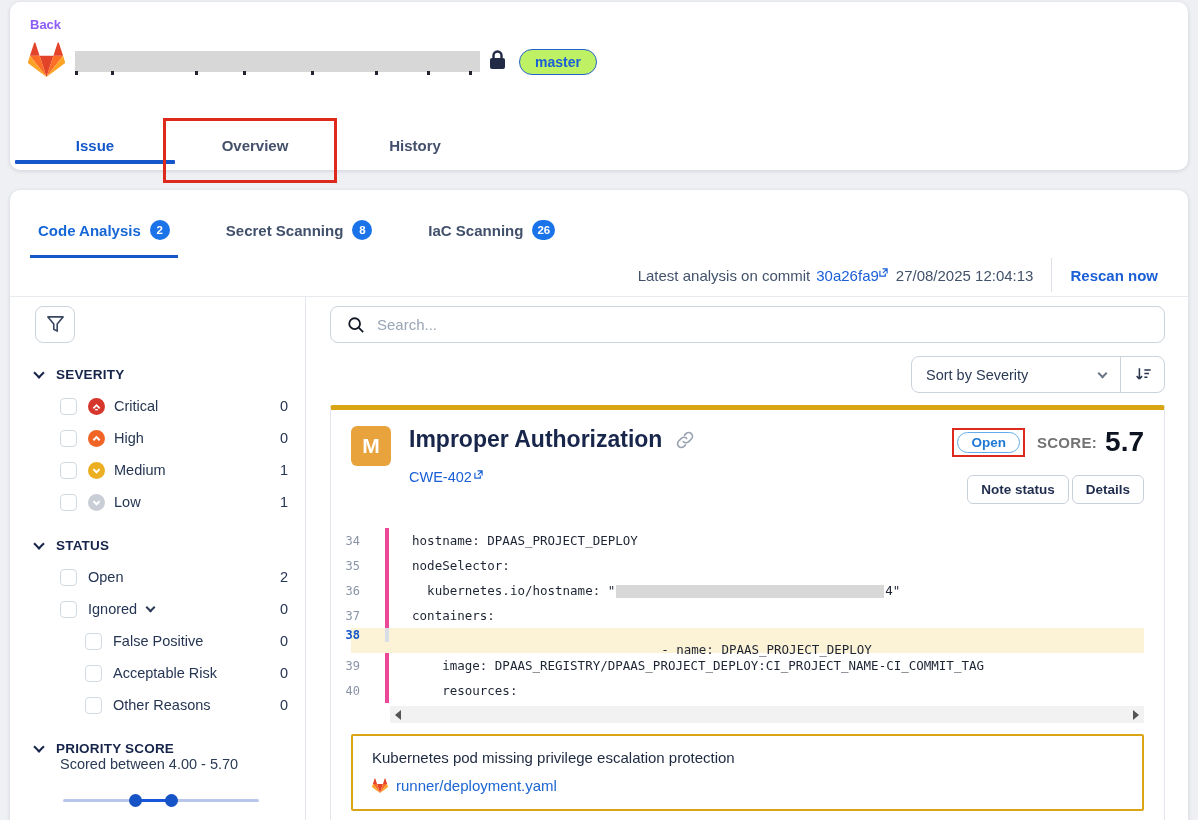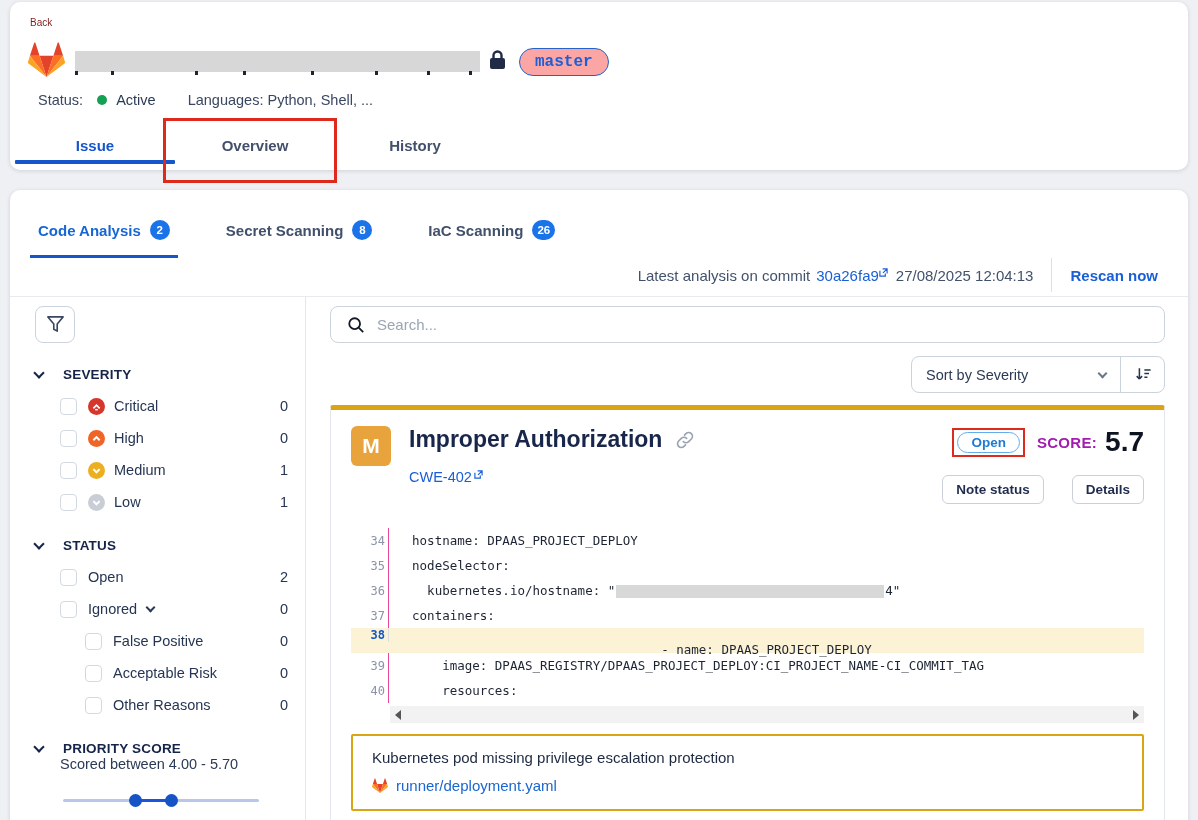--- a/index.html
+++ b/index.html
@@ -4,28 +4,28 @@
 <style>
   * { margin:0; padding:0; box-sizing:border-box; }
   html,body { width:1198px; height:820px; overflow:hidden;
     font-family:"Liberation Sans", sans-serif; background:#eef0f3; color:#253553; }
 
   .card { position:absolute; background:#fff; border-radius:10px;
     box-shadow:0 1px 4px rgba(20,30,60,.14); }
 
   
   #header-card { left:10px; top:2px; width:1178px; height:168px; }
-  .back-link { position:absolute; left:20px; top:15px; color:#7f1d1d; font-size:10px; font-weight:400; cursor:pointer; }
+  .back-link { position:absolute; left:20px; top:15px; color:#8b5cf6; font-size:13px; font-weight:700; cursor:pointer; }
   .logo-row { position:absolute; left:18px; top:40px; display:flex; align-items:center; }
   .name-blur { width:405px; height:21px; background:#d7d7d7; margin-left:10px; position:relative; }
   .name-blur .desc { position:absolute; left:0; top:20px; width:3px; height:4px; background:#223; 
     box-shadow:36px 0 #223, 120px 0 #223, 168px 0 #223, 236px 0 #223, 300px 0 #223, 352px 0 #223, 394px 0 #223; }
   .lock { margin-left:9px; }
   .branch-pill { margin-left:13px; border:1.6px solid #2463c9; color:#1a5fd6; border-radius:15px;
-    padding:4px 15px; font-size:16px; font-weight:600; background:#fca5a5;font-family:Liberation Mono, monospace; }
+    padding:4px 15px; font-size:14px; font-weight:600; background:#bef264; }
   .status-row { position:absolute; left:28px; top:90px; display:flex; align-items:center; font-size:14.5px; color:#3a4761; }
   .dot { width:10px; height:10px; border-radius:50%; background:#15a053; margin:0 9px 0 14px; }
   .tabs-row { position:absolute; left:5px; bottom:0; display:flex; }
   .tab { width:160px; text-align:center; padding-bottom:16px; font-size:15px; font-weight:600; color:#44506b; cursor:pointer; position:relative; }
   .tab.active { color:#1556cb; }
   .tab-underline { position:absolute; left:0; right:0; bottom:6px; height:4px; background:#1556cb; border-radius:1px; }
   .annotation-box { position:absolute; left:163px; top:118px; width:174px; height:65px;
     border:3px solid #de2a1d; z-index:9; pointer-events:none; }
 
   
@@ -42,21 +42,21 @@
   .v-div { width:1px; height:34px; background:#dcdfe5; margin:0 18px; }
   .rescan { color:#1a5fd6; font-weight:700; cursor:pointer; }
   .meta-border { position:absolute; left:0; right:0; top:106px; height:1px; background:#e7eaef; }
 
   .content { position:absolute; left:0; top:107px; right:0; bottom:0; display:flex; }
 
   
   .sidebar { width:296px; border-right:1px solid #e3e7ed; padding:9px 0 0 25px; flex:none; }
   .filter-btn { width:40px; height:37px; border:1px solid #cbd3dd; border-radius:8px; display:flex;
     align-items:center; justify-content:center; cursor:pointer; background:#fff; }
-  .section-h { display:flex; align-items:center; gap:20px; font-size:13.5px; font-weight:700; color:#16244a;
+  .section-h { display:flex; align-items:center; gap:13px; font-size:13.5px; font-weight:700; color:#16244a;
     letter-spacing:.2px; margin-top:20px; cursor:pointer; }
   .chev { width:8px; height:8px; border-right:2px solid #16244a; border-bottom:2px solid #16244a;
     transform:rotate(45deg); margin-top:-4px; flex:none; }
   .chev.sm { width:7px; height:7px; border-color:#2b3a55; }
   .f-row { display:flex; align-items:center; height:32px; margin-left:25px; width:228px; font-size:14.5px; color:#253553; }
   .f-row.sub { margin-left:50px; width:203px; }
   .f-row .cnt { margin-left:auto; }
   .cbx { width:17px; height:17px; border:1.5px solid #d3d9e0; border-radius:4px; background:#fff; flex:none; cursor:pointer; }
   .sev-ic { width:17px; height:17px; border-radius:50%; margin-left:11px; flex:none; display:flex; align-items:center; justify-content:center; }
   .sev-ic svg { display:block; }
@@ -96,31 +96,31 @@
     font-weight:700; display:flex; align-items:center; justify-content:center; flex:none; }
   .issue-title-col { margin-left:18px; }
   .issue-title-row { display:flex; align-items:center; gap:13px; }
   .issue-title { font-size:23px; font-weight:700; color:#18264b; }
   .cwe-link { display:inline-flex; align-items:flex-start; gap:2px; margin-top:16px; color:#1a5fd6; font-size:14.5px; cursor:pointer; }
   .issue-right { display:flex; flex-direction:column; align-items:flex-end; }
   .score-row { display:flex; align-items:center; }
   .open-annot { border:2.5px solid #de2a1d; padding:2px 3px; display:flex; }
   .open-pill { border:1.6px solid #63aeea; color:#1f7ad4; border-radius:13px; padding:2px 13px;
     font-size:13.5px; font-weight:600; background:#fff; cursor:pointer; }
-  .score-label { color:#a21caf; font-size:15px; font-weight:700; margin:0 8px 0 12px; letter-spacing:.3px; }
+  .score-label { color:#737373; font-size:15px; font-weight:700; margin:0 8px 0 12px; letter-spacing:.3px; }
   .score-val { color:#0d1320; font-size:28px; font-weight:700; }
-  .btn-row { display:flex; gap:28px; margin-top:17px; }
+  .btn-row { display:flex; gap:3px; margin-top:17px; }
   .btn { border:1px solid #c9d0da; border-radius:6px; background:#fff; padding:6px 13px; font-size:13.5px;
     font-weight:600; color:#1f2c4d; cursor:pointer; font-family:"Liberation Sans",sans-serif; }
 
   
   .code-block { margin-top:24px; font-family:"DejaVu Sans Mono", monospace; font-size:12.5px; color:#1d2433; }
   .code-line { display:flex; height:25px; align-items:center; }
-  .code-line .ln { width:38px; flex:none; text-align:right; padding-right:3px; color:#8a94a6; font-size:12px;
-    border-right:1px solid #ec4899; align-self:stretch; display:flex; align-items:center; justify-content:flex-end; }
+  .code-line .ln { width:38px; flex:none; text-align:right; padding-right:25px; color:#8a94a6; font-size:12px;
+    border-right:4px solid #ec4899; align-self:stretch; display:flex; align-items:center; justify-content:flex-end; }
   .code-line .ct { white-space:pre; padding-left:8px; }
   .code-line.hl { background:#fcf3d7;flex-direction:column; }
   .code-line.hl .ln { color:#1456c8; font-weight:700; border-right-color:#d9dee6; }
   .redact { display:inline-block; width:268px; height:13px; background:#d8d8d8; vertical-align:middle; margin:0 1px; }
   .hscroll { margin-top:3px; margin-left:39px; height:17px; background:#f2f2f2; display:flex;
     align-items:center; justify-content:space-between; padding:0 5px; }
   .tri { width:0; height:0; border-top:5px solid transparent; border-bottom:5px solid transparent; cursor:pointer; }
   .tri.left { border-right:6px solid #555; }
   .tri.right { border-left:6px solid #555; }
 
@@ -152,26 +152,20 @@
       </span>
     <span class="lock">
       <svg width="17" height="20" viewBox="0 0 17 20">
         <rect x="1" y="8" width="15" height="11" rx="2" fill="#222b45"></rect>
         <path d="M4.5 8V5.5a4 4 0 0 1 8 0V8" fill="none" stroke="#222b45" stroke-width="2.4"></path>
       </svg>
     </span>
     <span class="branch-pill">master</span>
   </div>
 
-  <div class="status-row">
-    <span>Status:</span>
-    <span class="dot"></span>
-    <span style="color:#2b3a55;">Active</span>
-    <span style="margin-left:32px;">Languages: Python, Shell, ...</span>
-  </div>
 
   <div class="tabs-row">
     <div class="tab active">
       <span>Issue</span>
       <div class="tab-underline"></div>
     </div>
     <div class="tab">Overview</div>
     <div class="tab">History</div>
   </div>
 </div>

